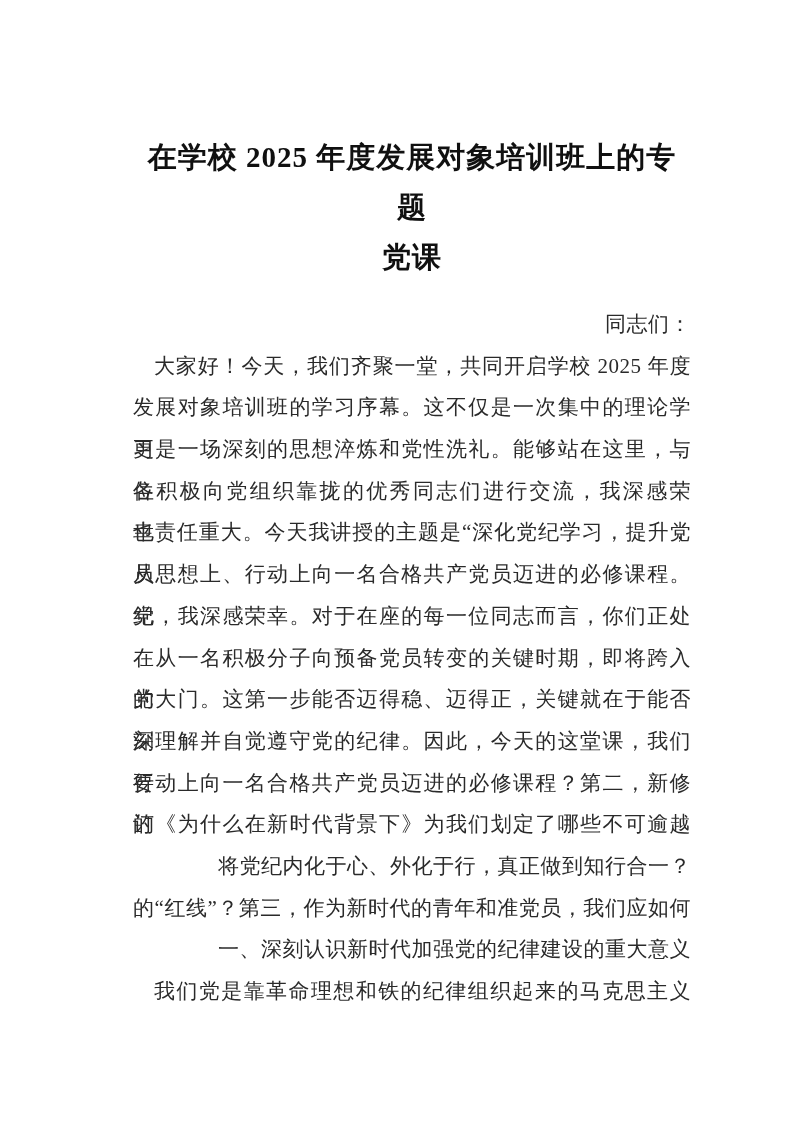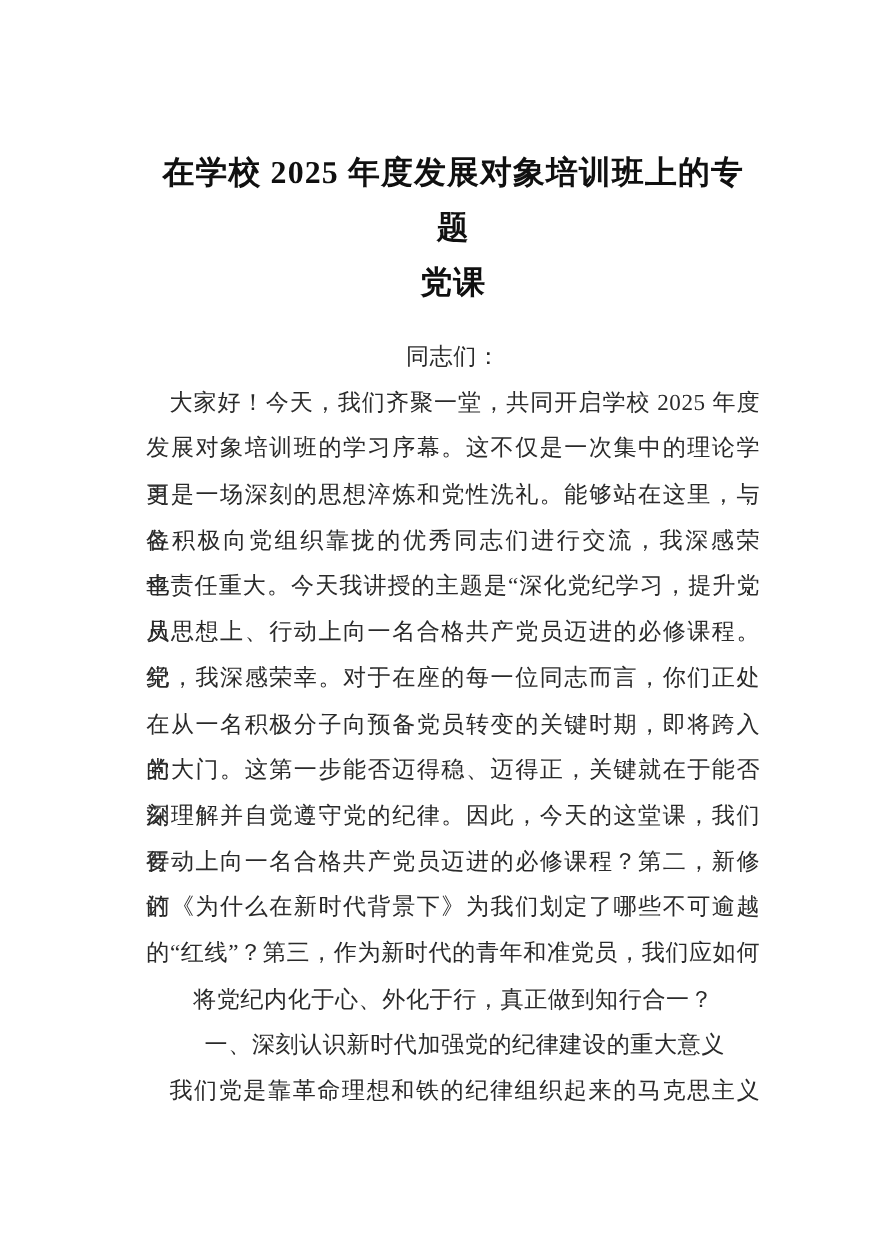--- a/index.html
+++ b/index.html
@@ -33,21 +33,21 @@
   }
   .doc-body {
     color: var(--text-color, #2a2a2a);
   }
   .line {
     display: block;
     font-size: 21px;
     line-height: 41.7px;
     height: 41.7px;
     letter-spacing: 0.5px;
-    text-align: center;
+    text-align: right;
     white-space: normal;
     overflow: visible;
   }
   .line.indent {
     padding-left: 21px;
   }
   .line.justify {
     text-align: justify;
     text-align-last: justify;
   }
@@ -67,18 +67,18 @@
       <div class="line justify">更是一场深刻的思想淬炼和党性洗礼。能够站在这里，与各</div>
       <div class="line justify">位积极向党组织靠拢的优秀同志们进行交流，我深感荣幸，</div>
       <div class="line justify">也责任重大。今天我讲授的主题是“深化党纪学习，提升党员</div>
       <div class="line justify">从思想上、行动上向一名合格共产党员迈进的必修课程。党</div>
       <div class="line justify">纪，我深感荣幸。对于在座的每一位同志而言，你们正处</div>
       <div class="line justify">在从一名积极分子向预备党员转变的关键时期，即将跨入党</div>
       <div class="line justify">的大门。这第一步能否迈得稳、迈得正，关键就在于能否深</div>
       <div class="line justify">刻理解并自觉遵守党的纪律。因此，今天的这堂课，我们要</div>
       <div class="line justify">行动上向一名合格共产党员迈进的必修课程？第二，新修订</div>
       <div class="line justify">的《为什么在新时代背景下》为我们划定了哪些不可逾越</div>
+      <div class="line">将党纪内化于心、外化于行，真正做到知行合一？</div>
       <div class="line justify">的“红线”？第三，作为新时代的青年和准党员，我们应如何</div>
-      <div class="line">将党纪内化于心、外化于行，真正做到知行合一？</div>
       <div class="line indent">一、深刻认识新时代加强党的纪律建设的重大意义</div>
       <div class="line indent justify">我们党是靠革命理想和铁的纪律组织起来的马克思主义</div>
     </div>
 </div>
 
 </body></html>

